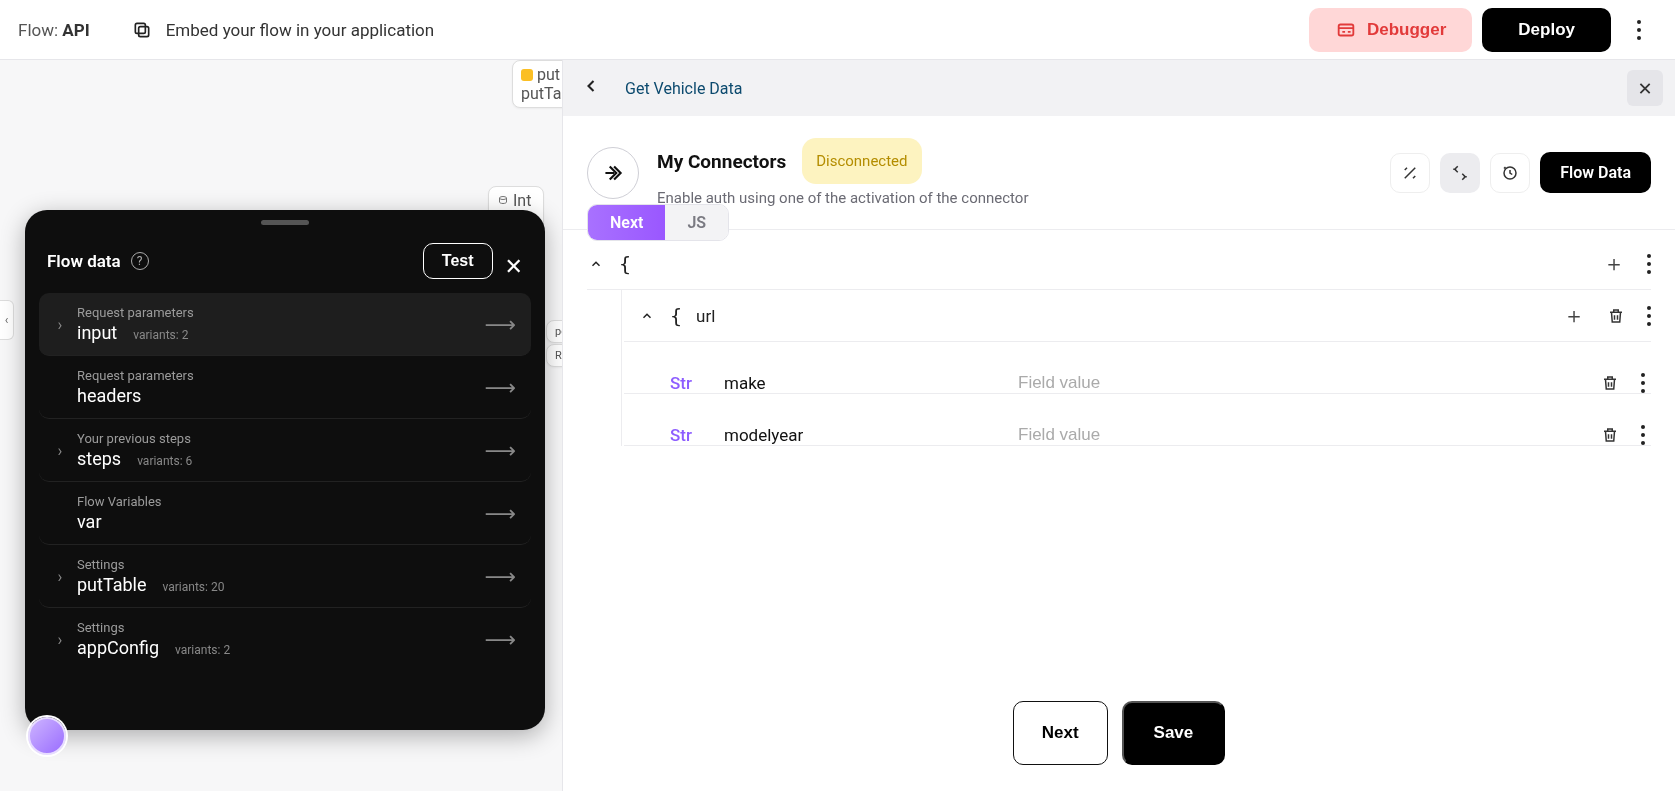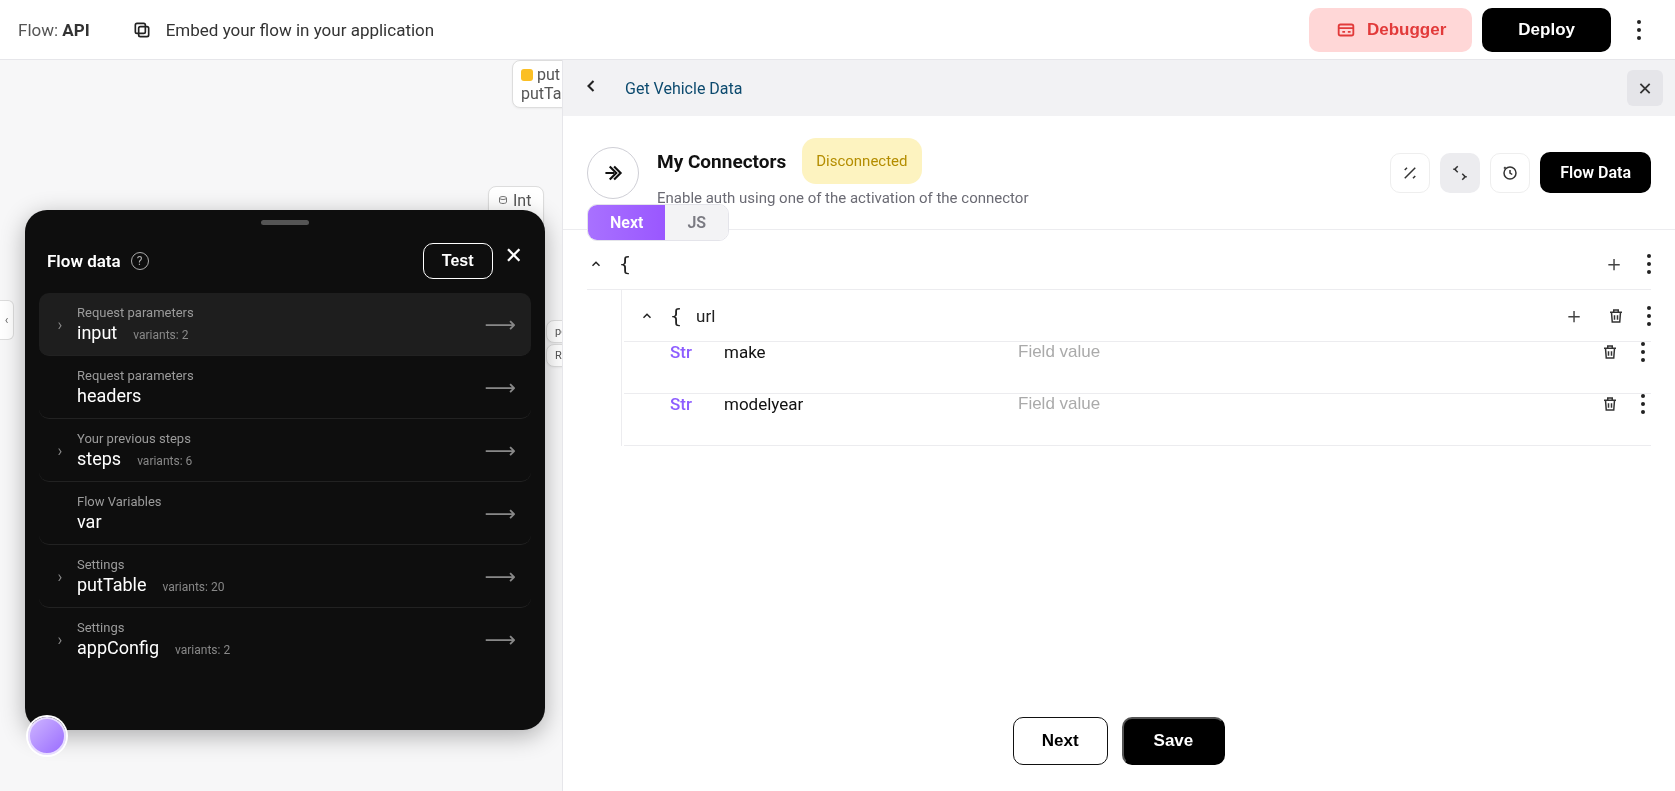--- a/index.html
+++ b/index.html
@@ -121,21 +121,21 @@
   .help-circle {
     width: 18px; height: 18px;
     border: 1.5px solid #aaa;
     border-radius: 50%;
     display: inline-flex;
     align-items: center;
     justify-content: center;
     font-size: 12px;
     color: #aaa;
   }
-  .fd-header-right { display: flex; align-items: flex-start; gap: 12px; }
+  .fd-header-right { display: flex; align-items: flex-end; gap: 12px; }
   .btn-test {
     border: 1.5px solid #fff;
     background: transparent;
     color: #fff;
     border-radius: 10px;
     font-size: 16px;
     padding: 8px 18px;
     font-weight: 600;
     cursor: pointer;
   }
@@ -306,21 +306,21 @@
   .tree-chev {
     width: 18px; display: flex; justify-content: center;
     color: #222; cursor: pointer;
   }
   .tree-actions { margin-left: auto; display: flex; align-items: center; gap: 22px; color: #444; }
   .tree-indent-1 { margin-left: 34px; border-left: 1px solid #ececef; }
   .nested { padding-left: 2px; }
   .tree-url-row { border-bottom: 1px solid #ececef; padding-left: 14px; }
   .leaf-row {
     display: flex;
-    align-items: flex-start;
+    align-items: flex-end;
     height: 52px;
     border-bottom: 1px solid #ececef;
     padding-left: 46px;
     gap: 24px;
     font-size: 17px;
   }
   .type-str { color: #8d5dff; font-weight: 500; width: 30px; }
   .leaf-key { width: 270px; color: #111; }
   .leaf-input {
     flex: 1;
@@ -346,21 +346,21 @@
     font-size: 17px;
     font-weight: 600;
     padding: 12px 28px;
     cursor: pointer;
   }
   .btn-save {
     background: #000; color: #fff;
     border-radius: 10px;
     font-size: 17px;
     font-weight: 600;
-    padding: 12px 30px;
+    padding: 20px 30px;
     cursor: pointer;
   }
 
   
   .bl-badge {
     position: absolute;
     left: 28px;
     bottom: 36px;
     width: 38px; height: 38px;
     border-radius: 50%;

